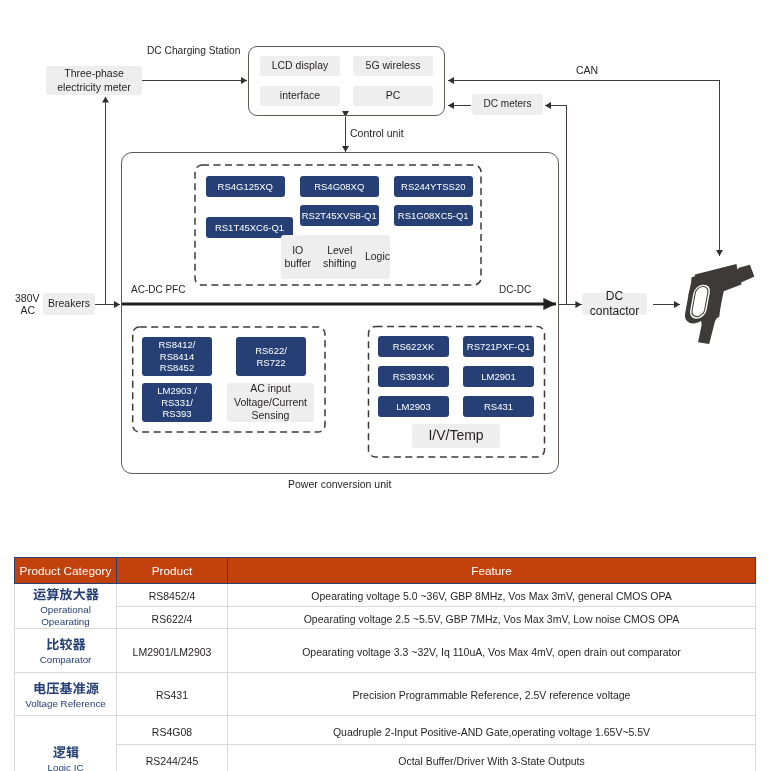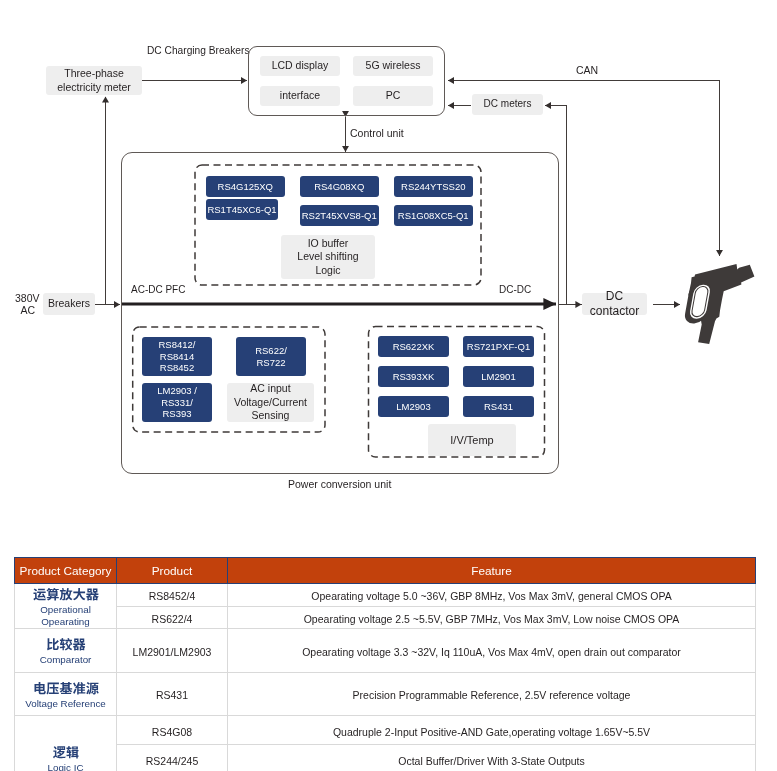--- a/index.html
+++ b/index.html
@@ -78,21 +78,21 @@
           <rect x="-0.15" y="-0.15" width="11.6" height="29.5" rx="5.8" ry="5.8" fill="#fff"></rect>
         </g>
       </g>
     </svg>
 
     <div class="gbox" style="left:46px;top:66px;width:96px;height:29px;font-size:10.5px;flex-direction:column">
       <span>Three-phase</span>
       <span>electricity meter</span>
     </div>
 
-    <div class="lbl" style="left:147px;top:44.5px;font-size:10.2px">DC Charging Breakers</div>
+    <div class="lbl" style="left:147px;top:44.5px;font-size:10.2px">DC Charging Station</div>
     <div class="lbl" style="left:576px;top:64px;font-size:10.5px">CAN</div>
     <div class="lbl" style="left:350px;top:127px;font-size:10.5px">Control unit</div>
     <div class="lbl" style="left:131px;top:284px;font-size:10px">AC-DC PFC</div>
     <div class="lbl" style="left:499px;top:284px;font-size:10px">DC-DC</div>
     <div class="lbl" style="left:288px;top:478px;font-size:10.5px">Power conversion unit</div>
     <div class="lbl" style="left:15px;top:292px;font-size:10.5px">380V</div>
     <div class="lbl" style="left:20.5px;top:304px;font-size:10.5px">AC</div>
 
     <div class="outer" style="left:247.5px;top:45.5px;width:195px;height:68px;border-radius:9px"></div>
     <div class="gbox" style="left:260px;top:56px;width:80px;height:20px;font-size:10.5px">
@@ -122,30 +122,30 @@
 
     <div class="chip" style="left:206px;top:176px;width:78.5px;height:21px">
         <span>RS4G125XQ</span>
       </div>
     <div class="chip" style="left:300px;top:176px;width:78.5px;height:21px">
         <span>RS4G08XQ</span>
       </div>
     <div class="chip" style="left:394px;top:176px;width:78.5px;height:21px">
         <span>RS244YTSS20</span>
       </div>
-    <div class="chip" style="left:206px;top:199px;width:72px;height:21px">
+    <div class="chip" style="left:206px;top:217px;width:87px;height:21px">
         <span>RS1T45XC6-Q1</span>
       </div>
     <div class="chip" style="left:300px;top:205px;width:78.5px;height:21px">
         <span>RS2T45XVS8-Q1</span>
       </div>
     <div class="chip" style="left:394px;top:205px;width:78.5px;height:21px">
         <span>RS1G08XC5-Q1</span>
       </div>
-    <div class="gbox" style="left:281px;top:235px;width:94px;height:44px;font-size:10.5px;flex-direction:column">
+    <div class="gbox" style="left:281px;top:235px;width:109px;height:44px;font-size:10.5px;flex-direction:row">
       <span>IO buffer</span>
       <span>Level shifting</span>
       <span>Logic</span>
     </div>
 
     <div class="chip" style="left:142px;top:337px;width:70px;height:39px;flex-direction:column">
         <span>RS8412/</span>
         <span>RS8414</span>
         <span>RS8452</span>
       </div>
@@ -175,21 +175,21 @@
       </div>
     <div class="chip" style="left:463px;top:366px;width:71px;height:21px">
         <span>LM2901</span>
       </div>
     <div class="chip" style="left:378px;top:396px;width:71px;height:21px">
         <span>LM2903</span>
       </div>
     <div class="chip" style="left:463px;top:396px;width:71px;height:21px">
         <span>RS431</span>
       </div>
-    <div class="gbox" style="left:428px;top:424px;width:88px;height:32px;font-size:11px">
+    <div class="gbox" style="left:412px;top:424px;width:88px;height:24px;font-size:14px">
         <span>I/V/Temp</span>
       </div>
   </div>
 
   <div id="tablewrap">
     <table class="pt" style="left:14px;top:557px;width:741px">
       <colgroup>
           <col style="width:102px">
           <col style="width:111px">
           <col style="width:528px">

